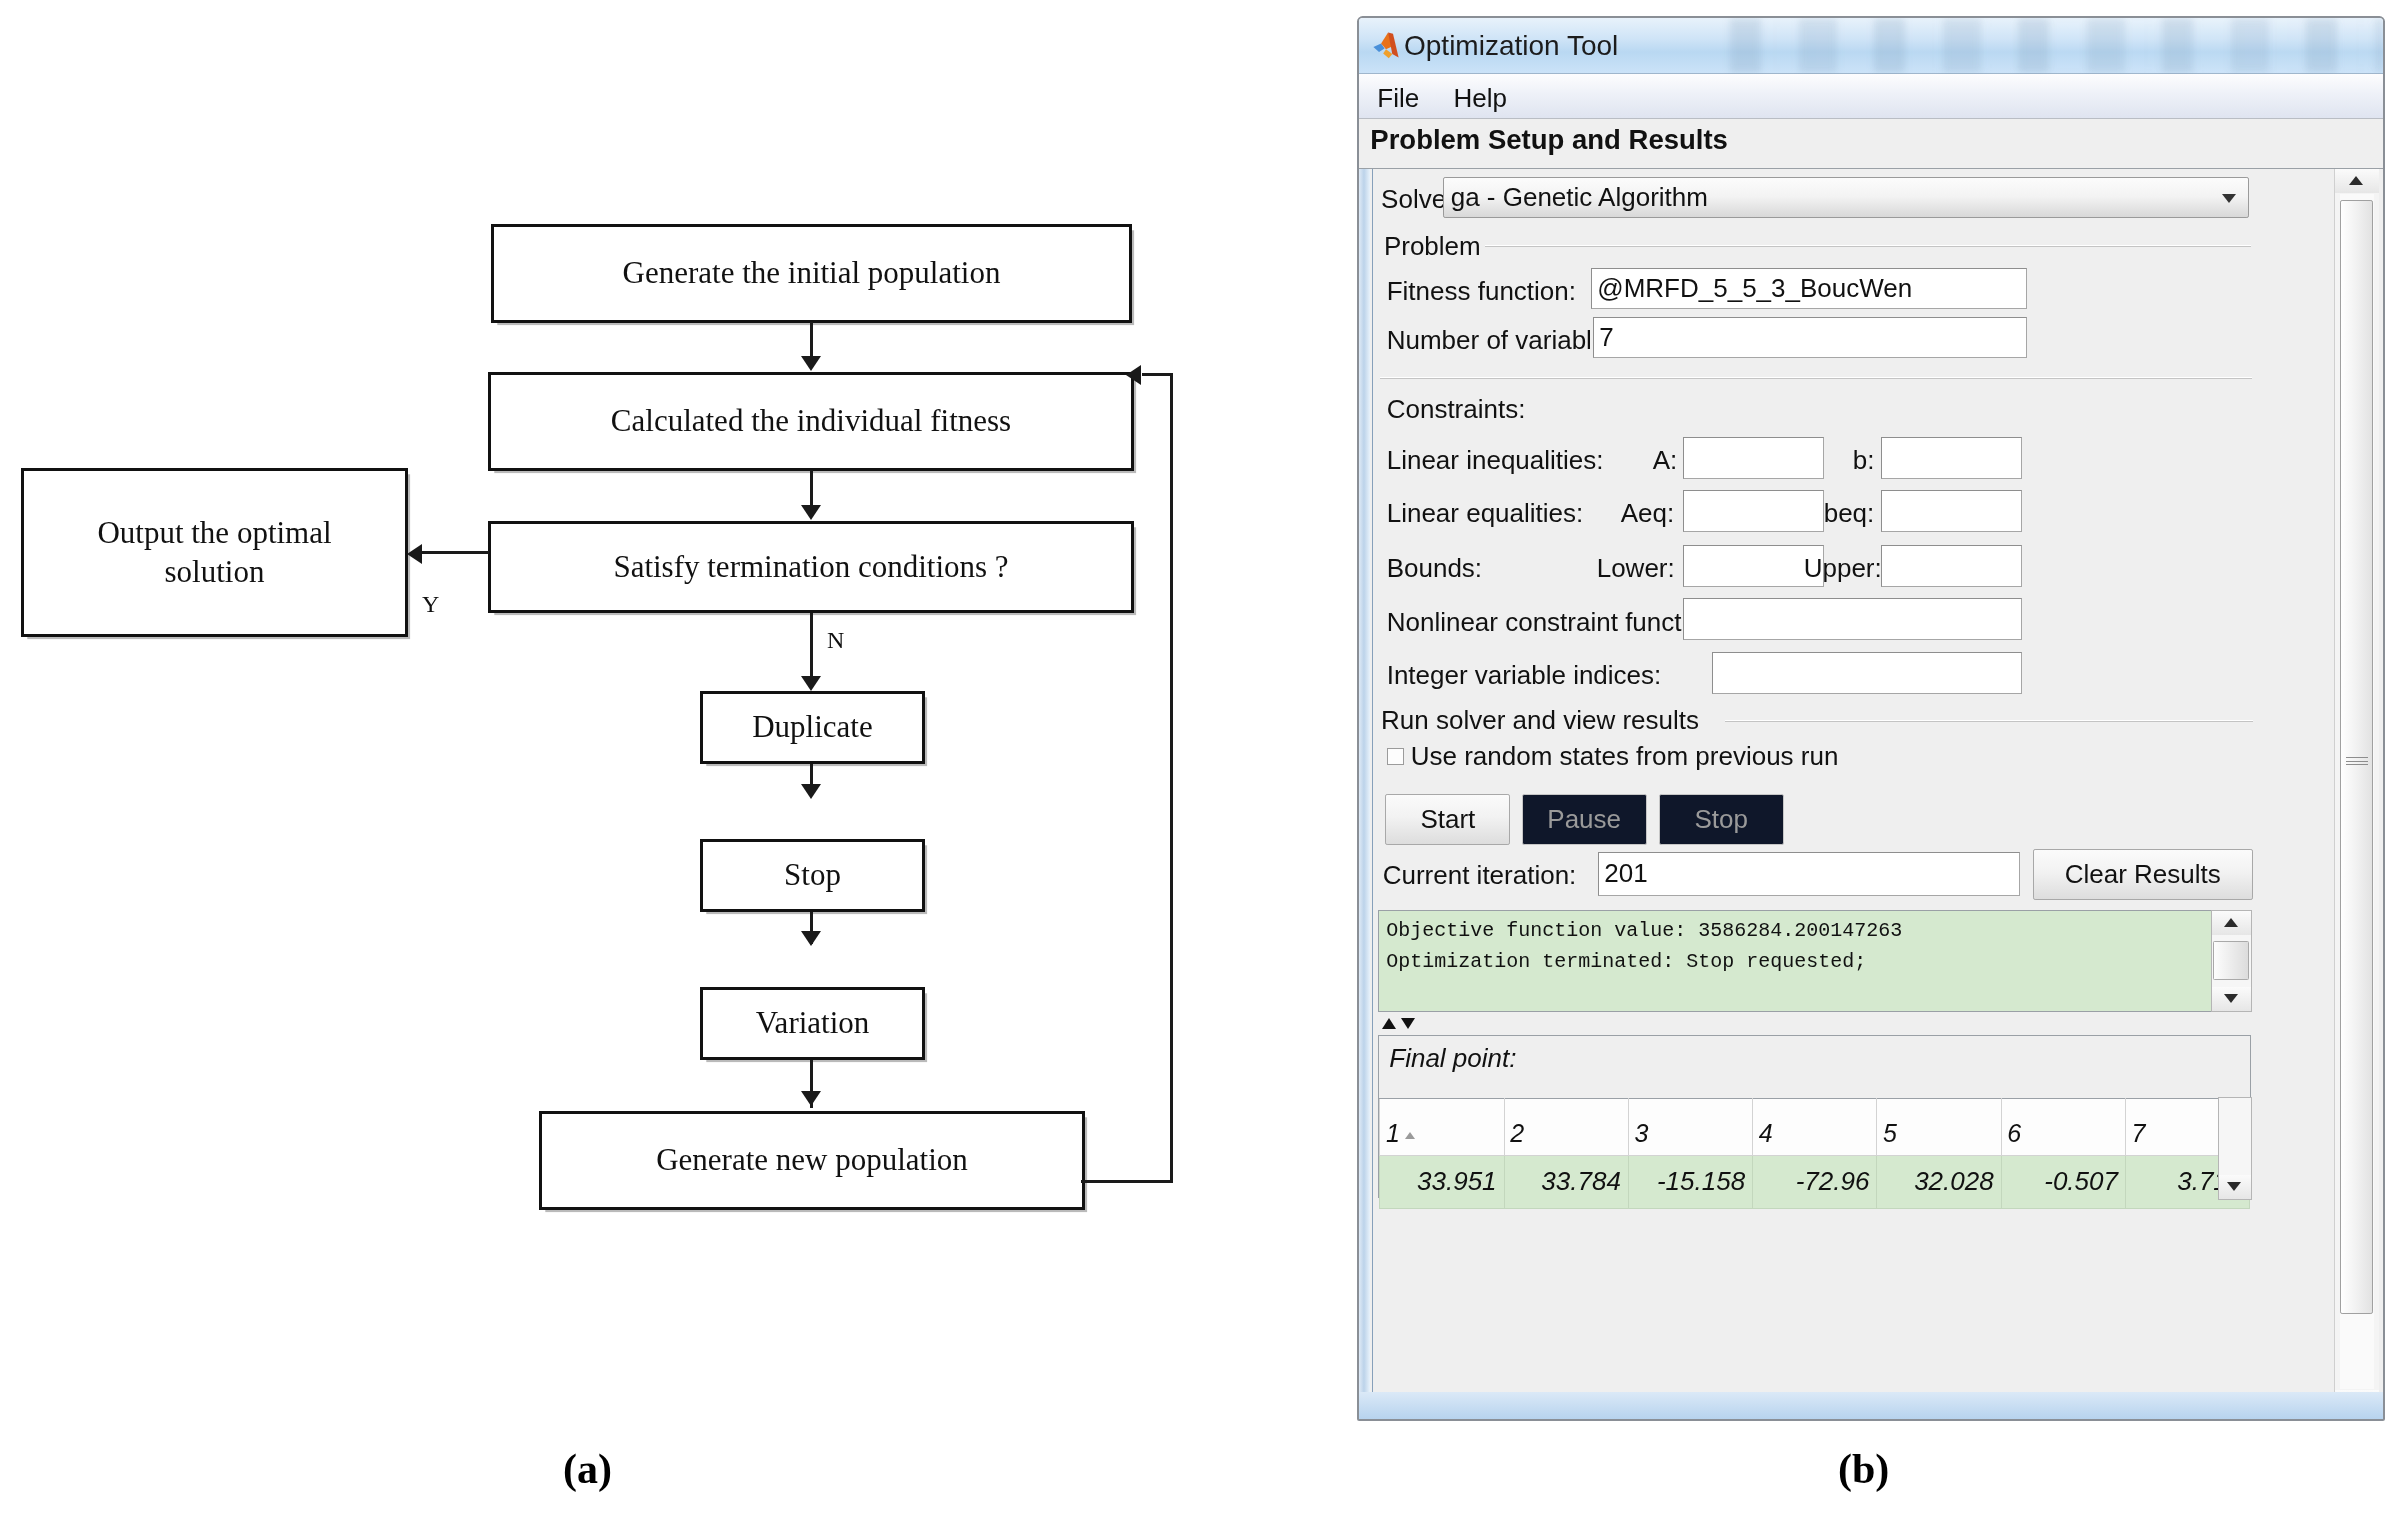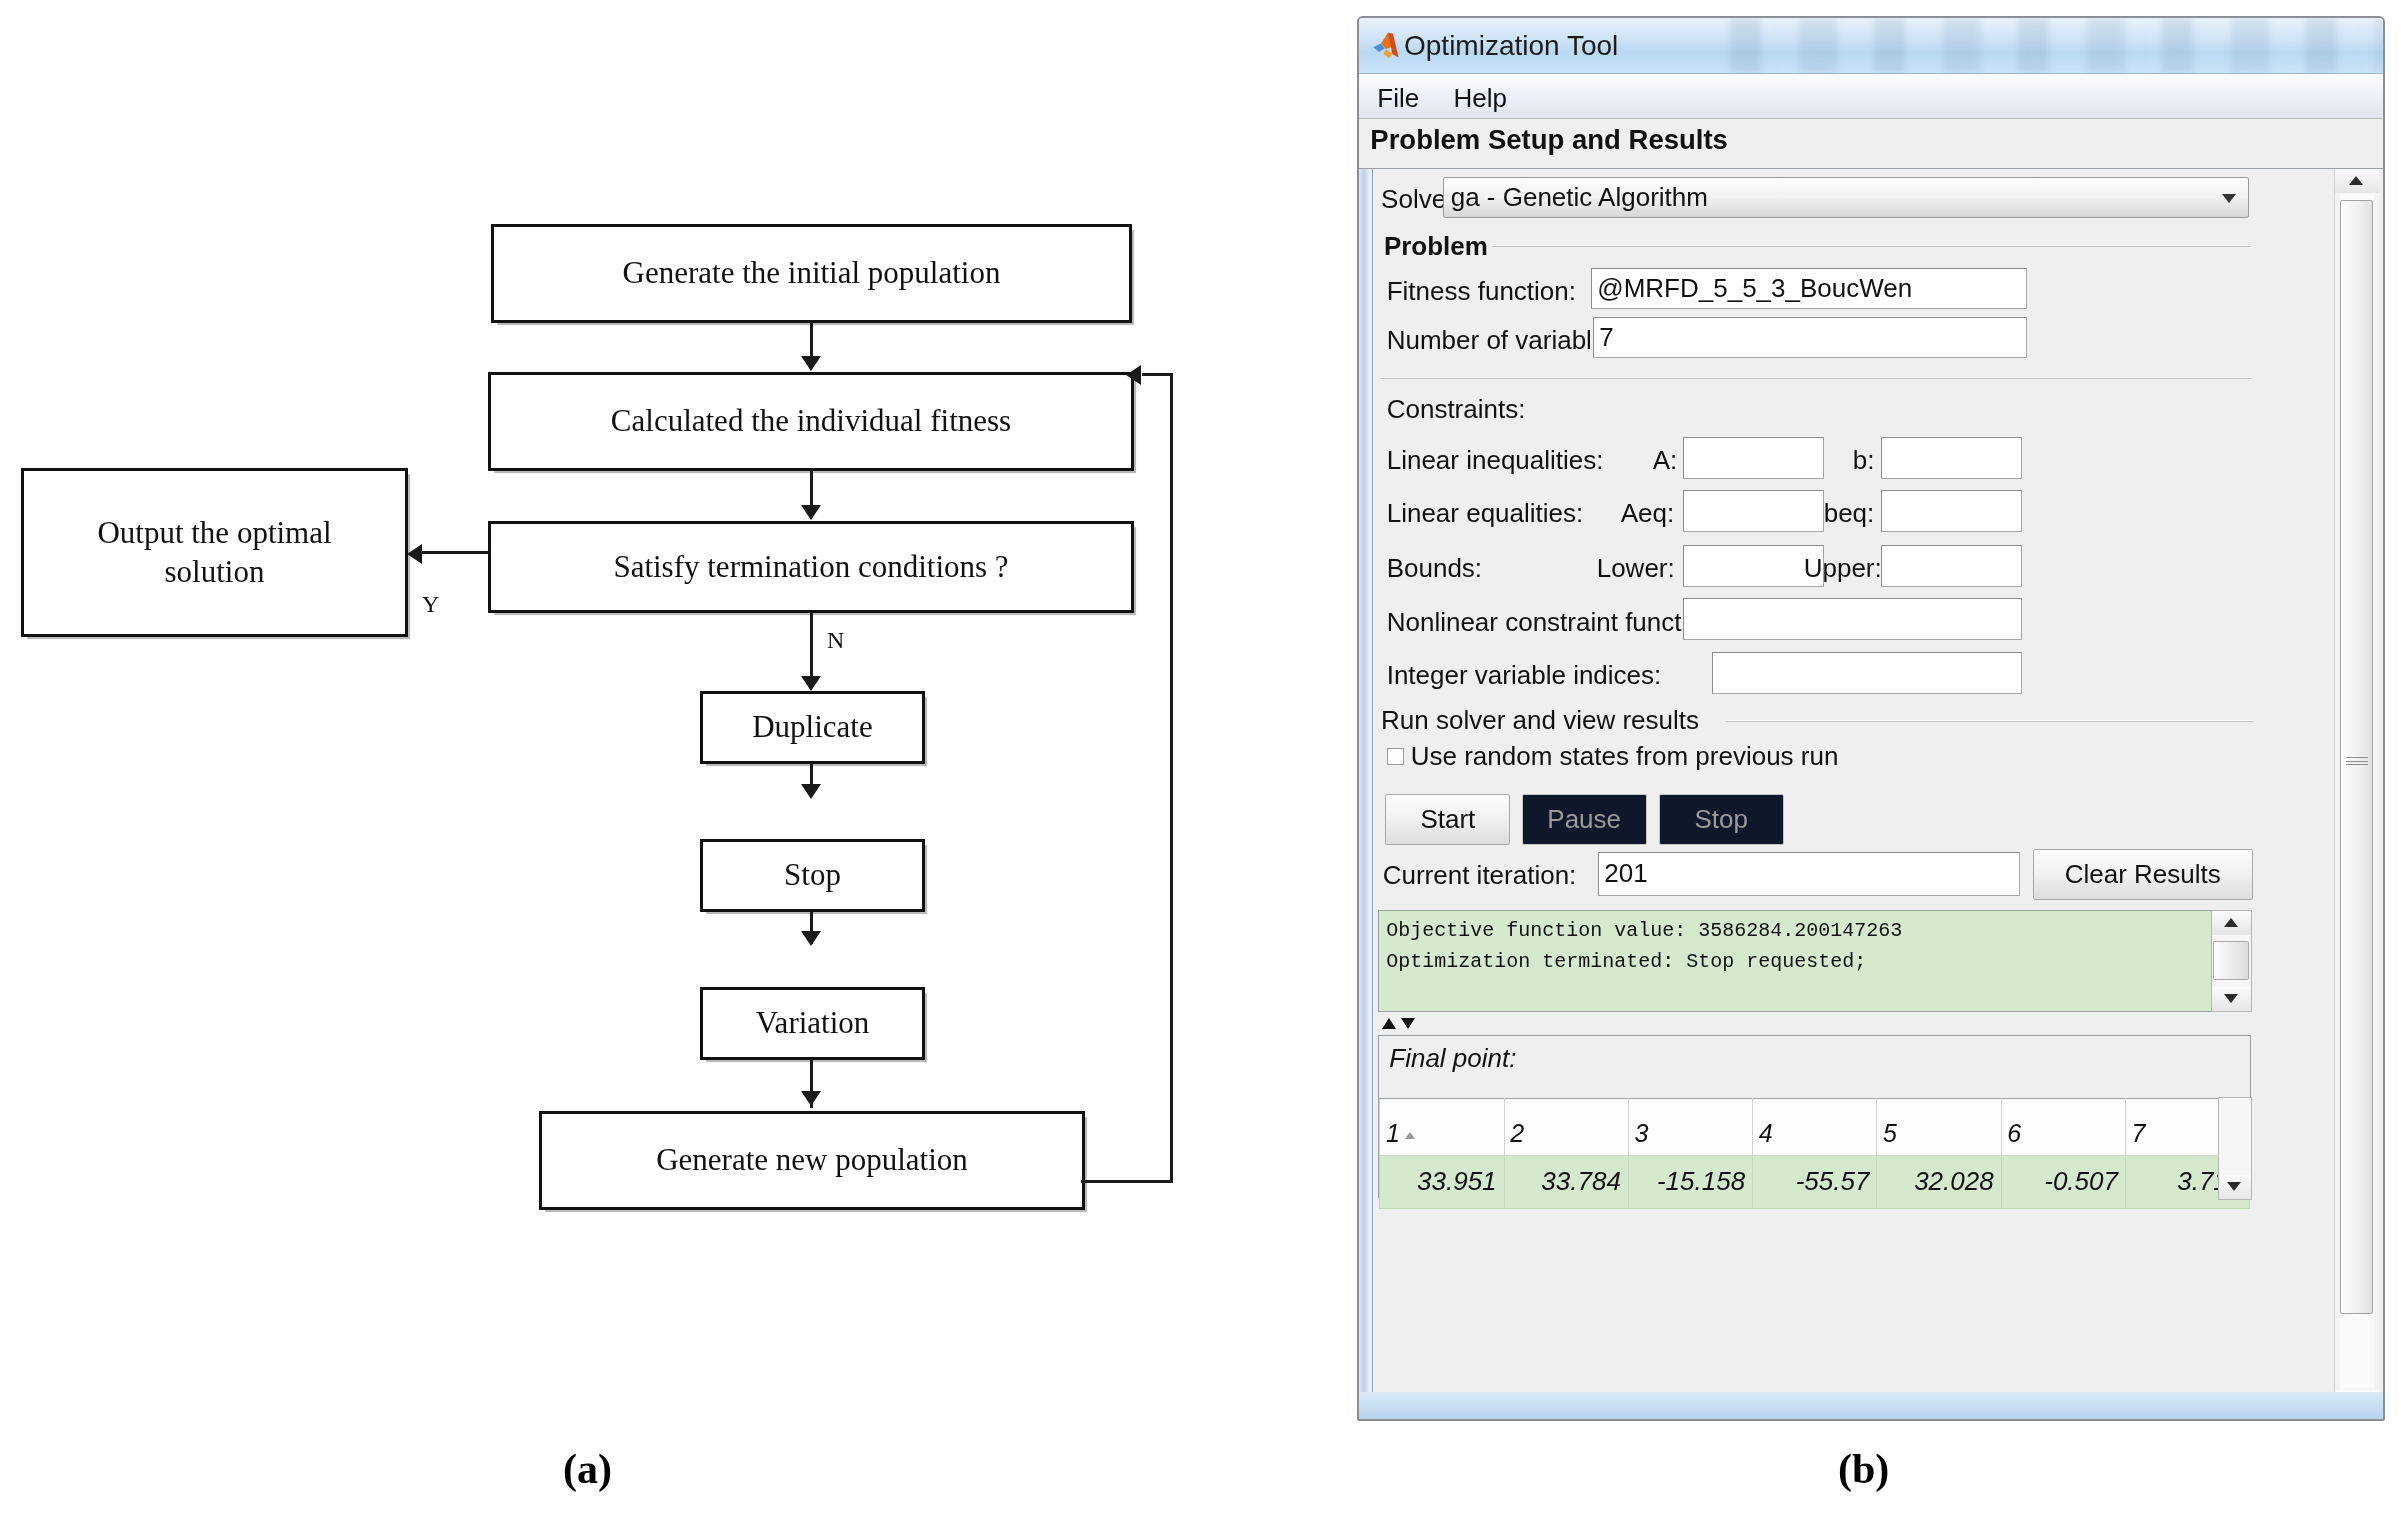--- a/index.html
+++ b/index.html
@@ -256,21 +256,21 @@
     <div class="lsplit"></div>
 
     <div class="content">
 
       <div class="lbl" style="left:8.4px;top:15.5px;">Solver:</div>
       <div class="combo" style="left:70px;top:8.4px;width:806px;height:41px;">
         <div class="cv">ga - Genetic Algorithm</div>
         <div class="carrow"></div>
       </div>
 
-      <div class="grouptitle" style="left:7px;top:62px;font-weight:bold;">Problem</div>
+      <div class="grouptitle" style="left:7px;top:62px;">Problem</div>
       <div class="groupline" style="left:104px;top:76px;width:774px;"></div>
 
       <div class="lbl" style="left:14px;top:107px;">Fitness function:</div>
       <div class="txtfield" style="left:218px;top:99px;width:436px;height:41px;">
         <span>@MRFD_5_5_3_BoucWen</span>
       </div>
 
       <div class="lbl" style="left:14px;top:156px;">Number of variables:</div>
       <div class="txtfield" style="left:220px;top:148px;width:434px;height:41px;">
         <span>7</span>
@@ -371,21 +371,21 @@
               <th>5</th>
               <th>6</th>
               <th>7</th>
             </tr>
           </thead>
           <tbody>
             <tr>
               <td>33.951</td>
               <td>33.784</td>
               <td>-15.158</td>
-              <td>-55.57</td>
+              <td>-72.96</td>
               <td>32.028</td>
               <td>-0.507</td>
               <td>3.716</td>
             </tr>
           </tbody>
         </table>
 
         <div class="sbar" style="right:-1.4px;top:61px;width:34px;height:103px;background:#f6f6f6;">
           <div class="sbtn" style="bottom:0;">
             <div class="sar-dn"></div>

